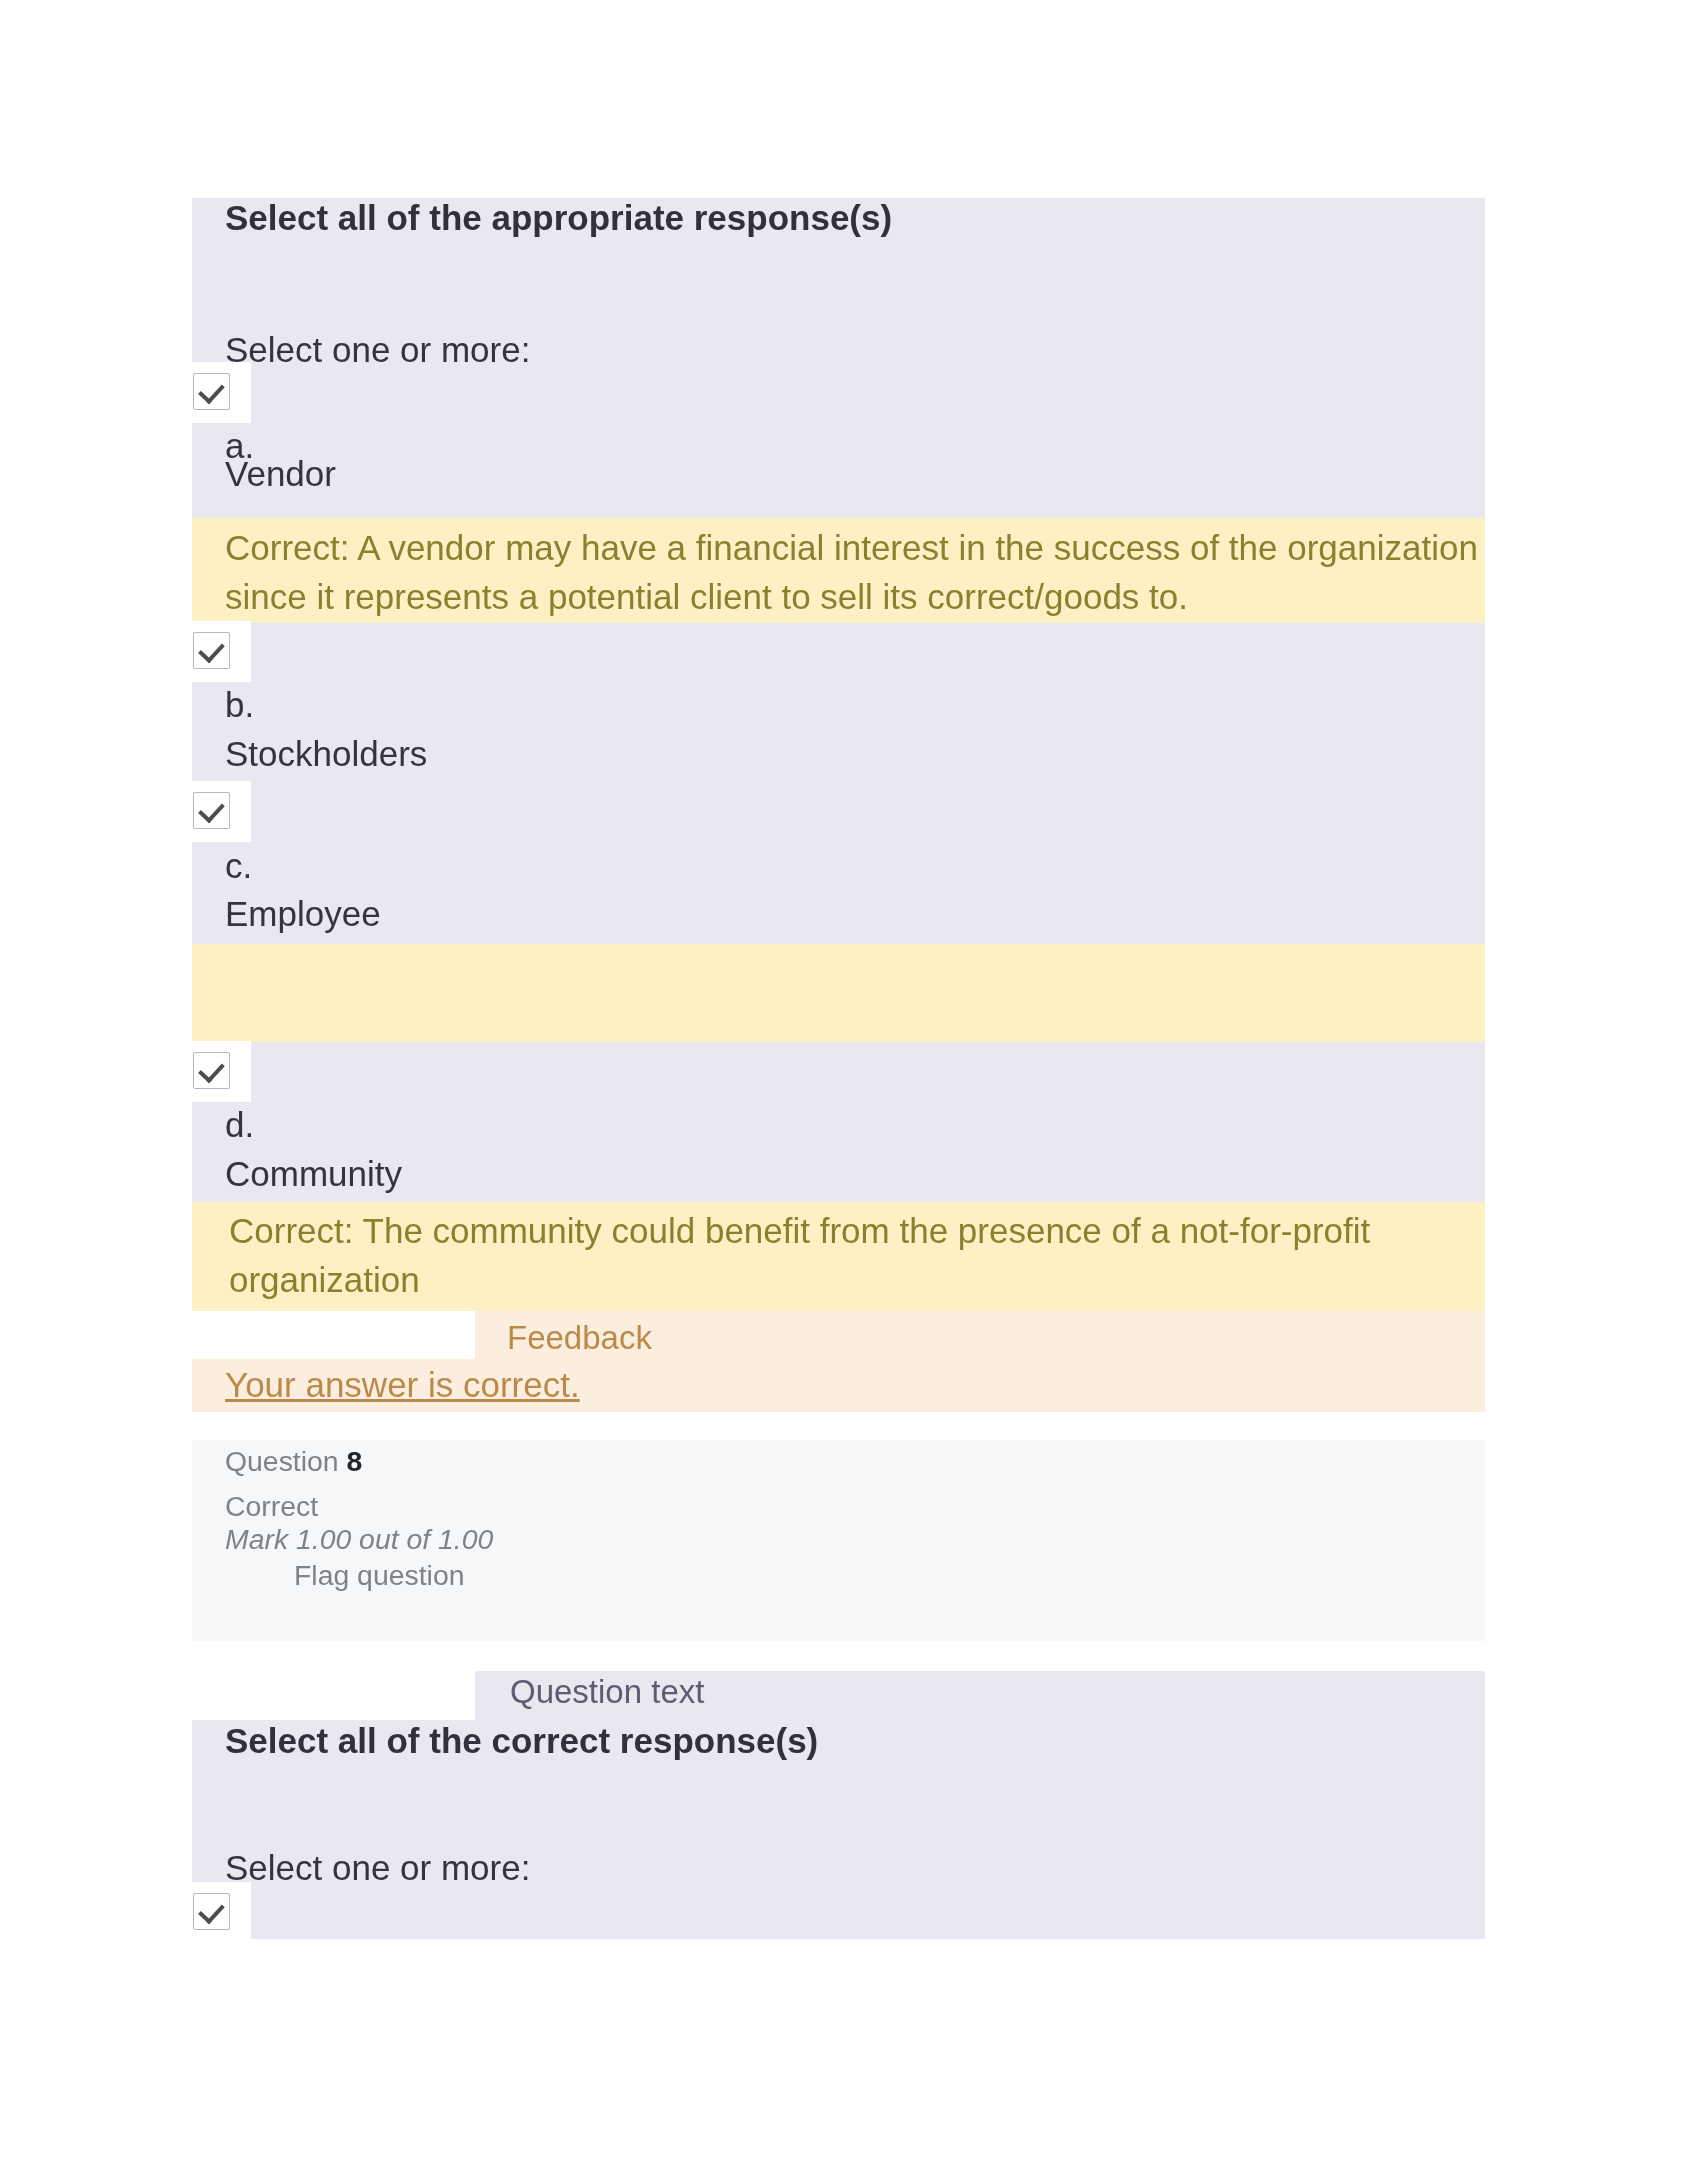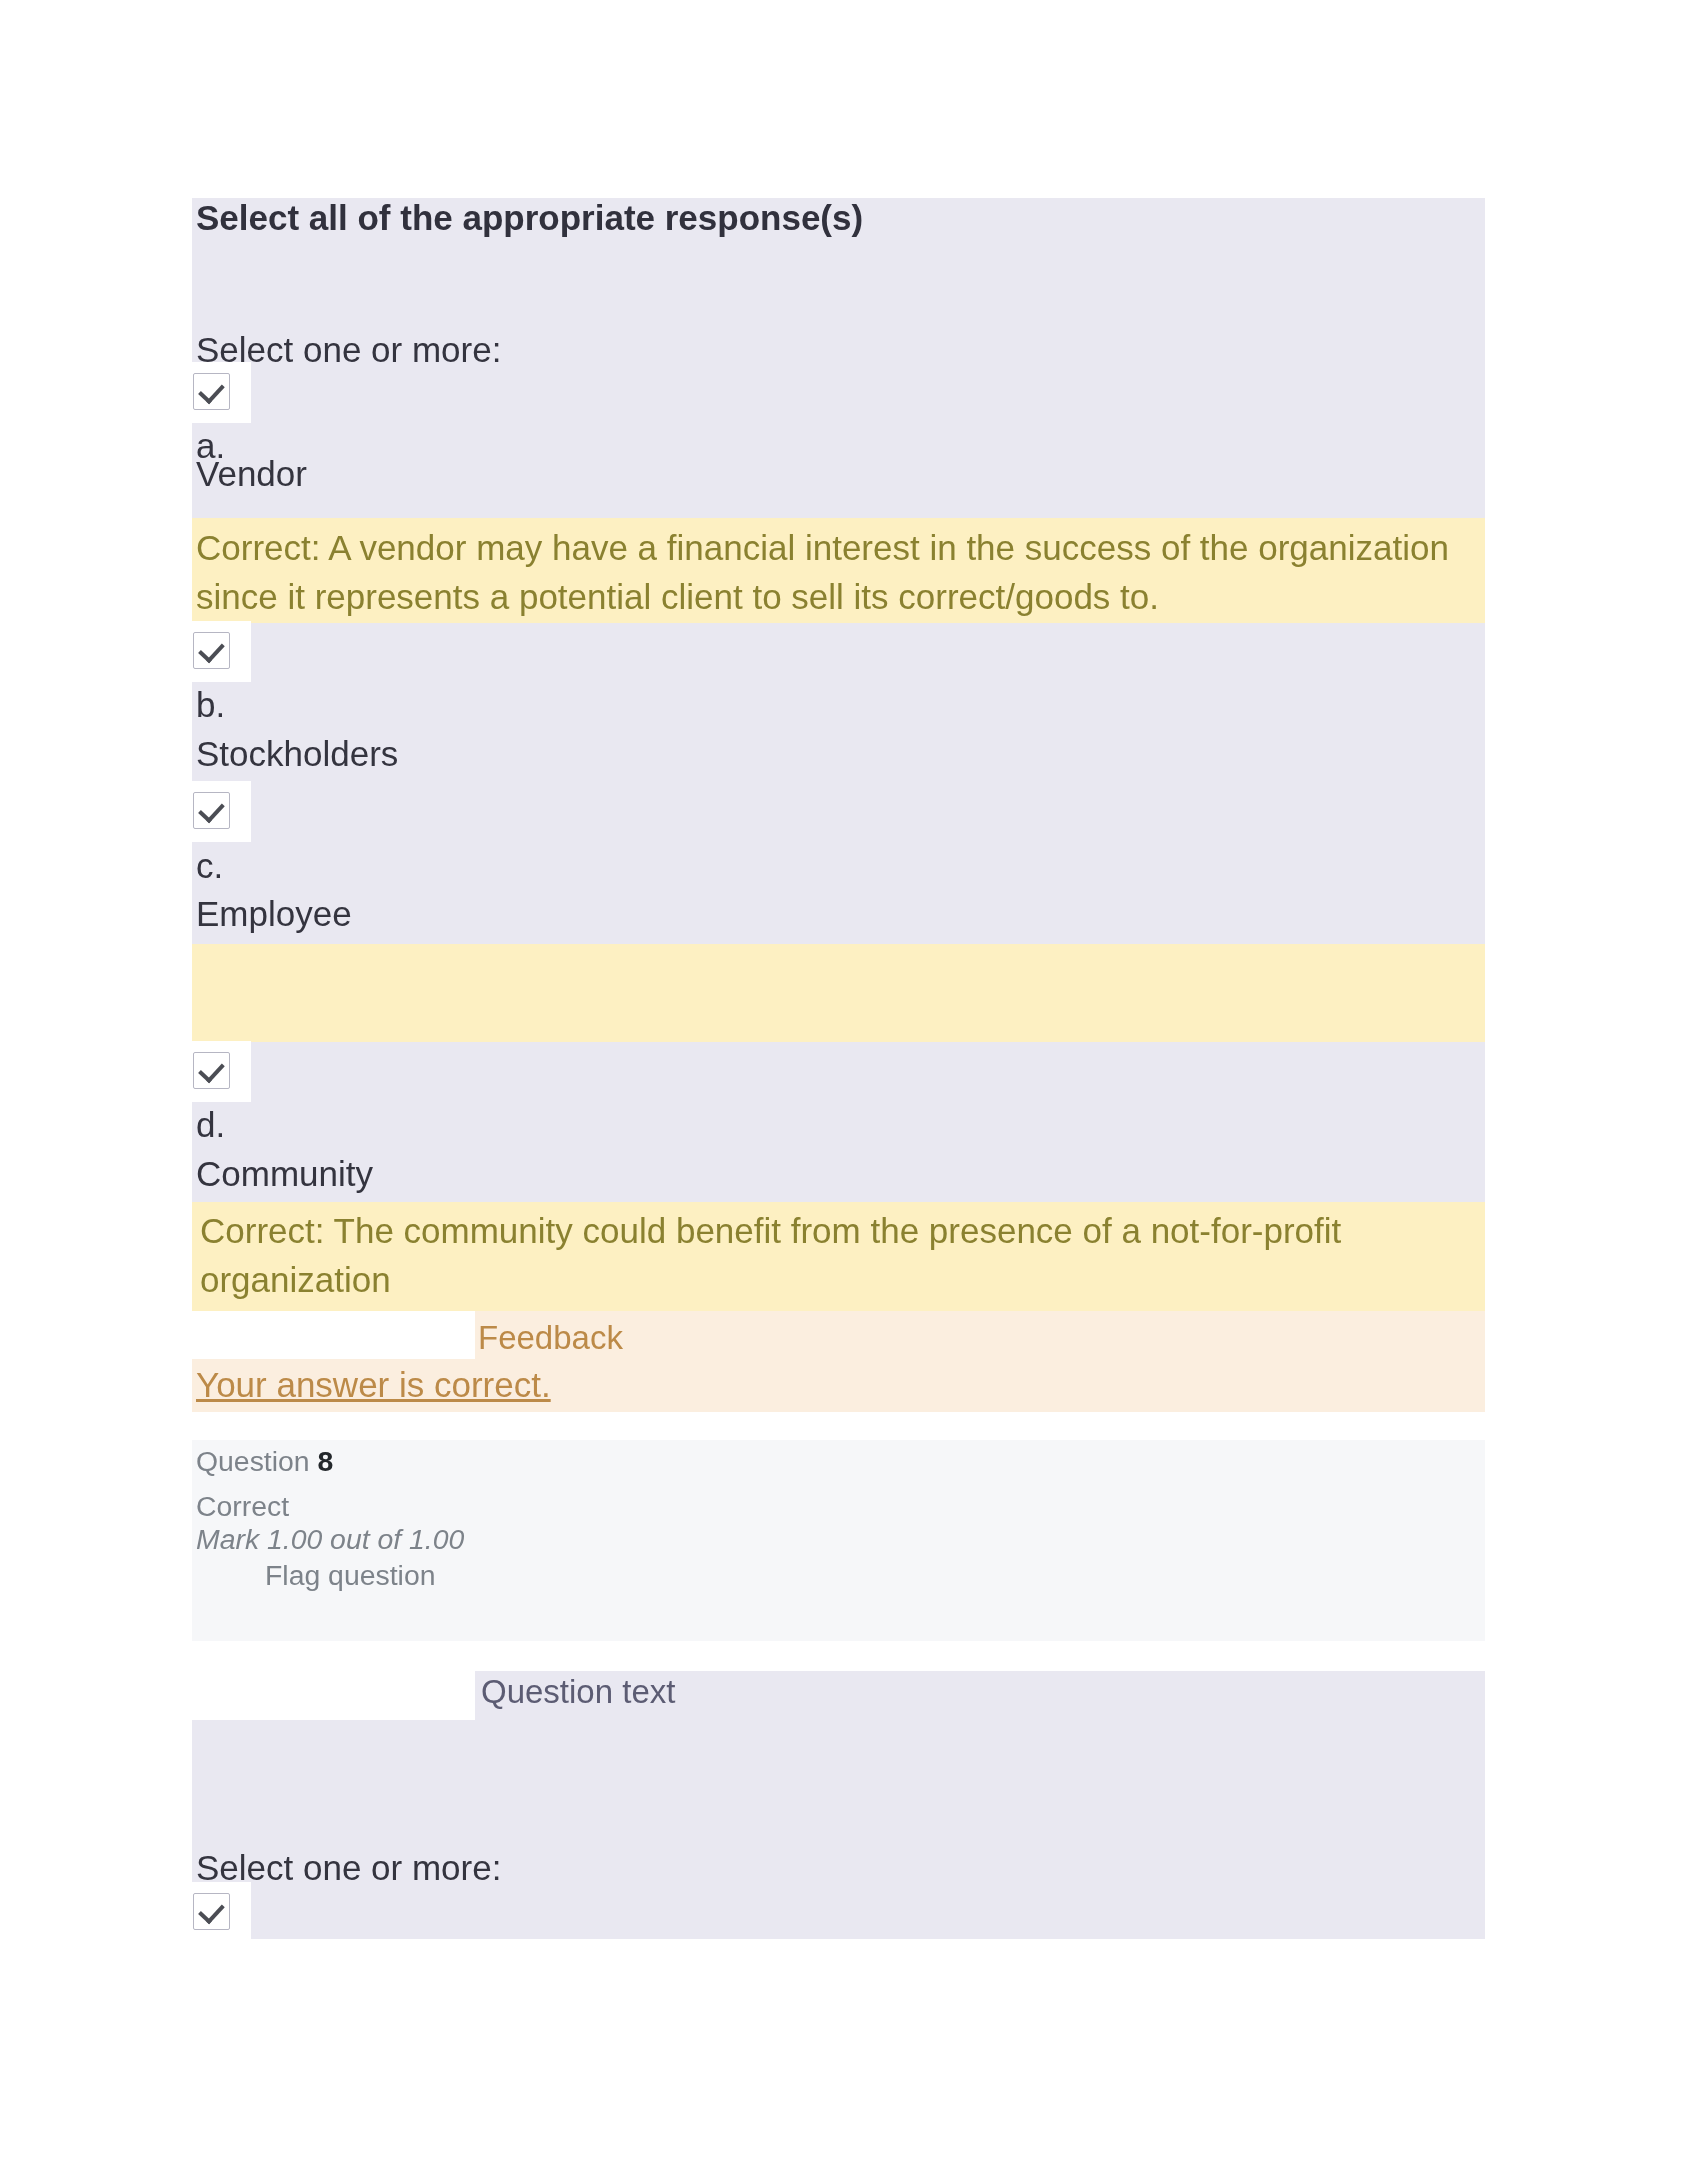--- a/index.html
+++ b/index.html
@@ -6,21 +6,21 @@
   body{width:1687px;height:2183px;font-family:"Liberation Sans",sans-serif;}
   .page{position:relative;width:1687px;height:2183px;overflow:hidden;background:#fff;}
 
   .band{position:absolute;left:192px;width:1293px;}
   .bg-content{background:#e9e8f1;}
   .bg-correct{background:#fdf0c2;}
   .bg-outcome{background:#fbeedf;}
   .bg-info{background:#f6f7f9;}
   .bg-white{background:#ffffff;}
 
-  .t{position:absolute;white-space:nowrap;}
+  .t{position:absolute;white-space:nowrap;margin-left:29px;}
   .t.wrap{white-space:normal;width:1289px;line-height:1.39;}
 
   .prompt{font-size:35px;font-weight:bold;color:#31313d;}
   .body53{font-size:35px;color:#34343f;}
   .corr{font-size:35px;color:#8a8130;}
   .outc{font-size:35px;color:#bc8a48;text-decoration:underline;}
   .outc-head{font-size:33px;color:#bc8a48;}
   .info44{font-size:28.4px;color:#7d838a;}
   .qnum{font-weight:bold;color:#24282c;}
   .lab48{font-size:33px;color:#5c5c73;}
@@ -85,19 +85,20 @@
 
   <div class="t info44" style="left:196px;top:1445px;">
     <span>Question</span>
     <span class="qnum">8</span>
   </div>
   <div class="t info44" style="left:196px;top:1490px;">Correct</div>
   <div class="t info44" style="left:196px;top:1523px;font-style:italic;">Mark 1.00 out of 1.00</div>
   <div class="t info44" style="left:265px;top:1559px;">Flag question</div>
 
   <div class="t lab48" style="left:481px;top:1673px;">Question text</div>
+  <div class="t prompt" style="left:196px;top:1721px;">Select all of the correct response(s)</div>
   <div class="t body53" style="left:196px;top:1848px;">Select one or more:</div>
   <div class="cbwrap" style="left:191px;top:1882px;width:60px;height:61px;">
     <span class="cb" style="left:2px;top:10.6px;"></span>
   </div>
 
 </div>
 
 
 </body></html>

